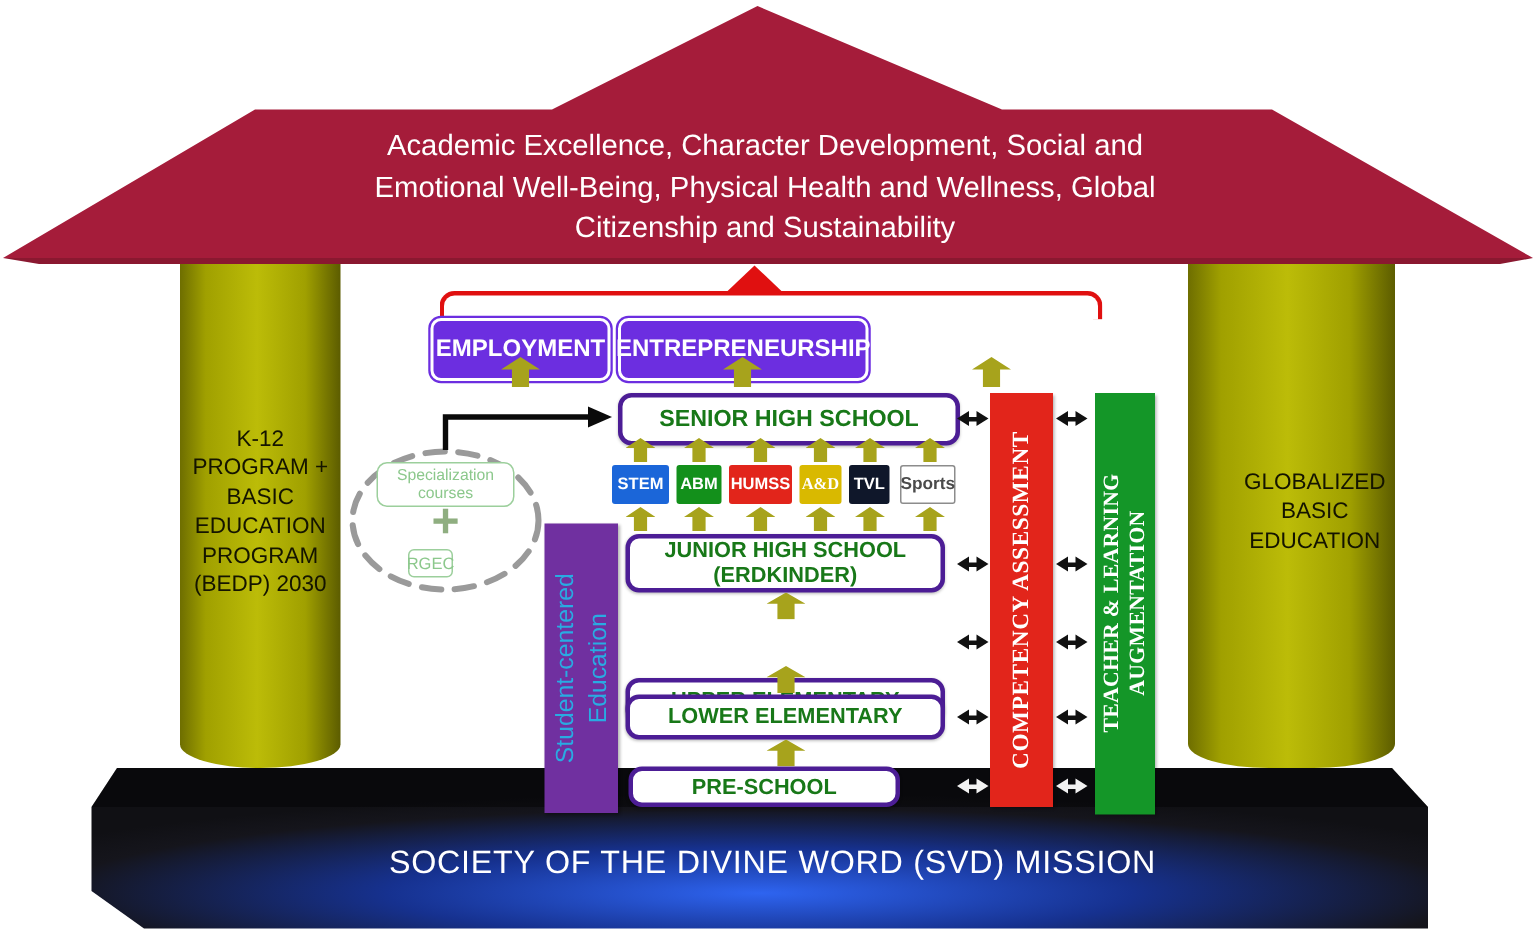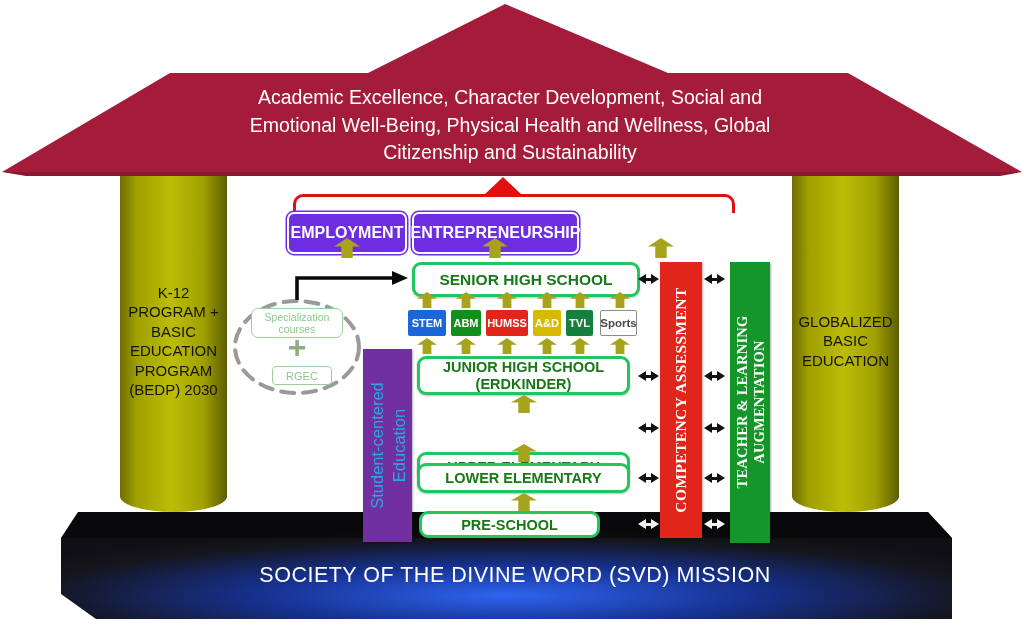--- a/index.html
+++ b/index.html
@@ -13,21 +13,21 @@
   .roof-text{left:180px;top:84px;width:660px;color:#fff;text-align:center;
              font-size:19.5px;line-height:27.5px;z-index:4;}
 
   
   .column{top:170px;width:107px;height:342px;z-index:2;
           background:linear-gradient(90deg,#6e6e00 0%,#a0a000 16%,#bcbc08 48%,#a0a000 78%,#5c5c00 100%);
           border-radius:0 0 54px 54px / 0 0 16px 16px;
           display:flex;align-items:center;justify-content:center;}
   .column .ctext{color:#141400;font-size:15px;line-height:19.5px;text-align:center;}
   .col-left{left:120px;}
-  .col-right{left:792px;}
+  .col-right{left:792px;padding-left:31px;}
 
   
   .base-text{left:100px;top:563px;width:830px;text-align:center;color:#fff;
              font-size:21.5px;letter-spacing:.5px;z-index:4;}
 
   
   .bracket{left:293px;top:194px;width:436px;height:16px;z-index:4;
            border-top:3.5px solid #E01010;border-left:3.5px solid #E01010;border-right:3.5px solid #E01010;
            border-radius:10px 10px 0 0;}
   .bracket-arrow{left:484px;top:177px;width:0;height:0;z-index:4;
@@ -42,36 +42,36 @@
   .pw-ent{left:412px;width:167px;}
   .pw-hi{left:583px;width:158px;}
 
   
   .uparrow{background:#A7A31C;z-index:4;
            clip-path:polygon(50% 0,100% 42%,72% 42%,72% 100%,28% 100%,28% 42%,0 42%);}
   .arr-s{width:20px;height:16px;}
   .arr-m{width:26px;height:20px;}
 
   
-  .level{z-index:4;background:#fff;border:3px solid #22c55e;border-radius:9px;box-sizing:border-box;
+  .level{z-index:4;background:#fff;border:3px solid #4c1d95;border-radius:9px;box-sizing:border-box;
          color:#187818;font-weight:bold;display:flex;flex-direction:column;align-items:center;justify-content:center;
          text-align:center;box-shadow:0 1px 2px rgba(0,0,0,.25);}
   .lv-shs{left:412px;top:262px;width:228px;height:35px;font-size:15.5px;}
   .lv-jhs{left:417px;top:356px;width:213px;height:39px;font-size:14.5px;line-height:17px;}
   .lv-up {left:417px;top:412px;width:213px;height:30px;font-size:14.5px;margin-top:40px;}
   .lv-lo {left:417px;top:463px;width:213px;height:30px;font-size:14.5px;}
   .lv-pre{left:419px;top:511px;width:181px;height:27px;font-size:14.5px;}
 
   
   .chip{top:310px;height:26px;z-index:4;border-radius:2px;color:#fff;font-weight:bold;font-size:11px;
         display:flex;align-items:center;justify-content:center;box-sizing:border-box;}
   .ch-0{left:408px;width:38px;}
   .ch-1{left:451px;width:30px;}
   .ch-2{left:486px;width:42px;}
-  .ch-3{left:533px;width:28px;}
+  .ch-3{left:533px;width:28px;font-family:Liberation Serif, serif;}
   .ch-4{left:566px;width:27px;}
   .ch-5{left:600px;width:37px;}
   .chip.outline{background:#fff !important;border:1.5px solid #8C8C8C;color:#4a4a4a;font-weight:bold;font-size:11.5px;}
 
   
   .vbar{z-index:3;}
   .bar-student{left:363px;top:349px;width:49px;height:193px;background:#7030A0;box-shadow:1px 1px 2px rgba(0,0,0,.3);}
   .bar-compet{left:660px;top:262px;width:42px;height:276px;background:#E2251B;box-shadow:1px 1px 2px rgba(0,0,0,.3);}
   .bar-teach{left:730px;top:262px;width:40px;height:281px;background:#149628;box-shadow:1px 1px 2px rgba(0,0,0,.3);}
   .rot{position:absolute;z-index:4;display:flex;align-items:center;justify-content:center;text-align:center;
@@ -89,21 +89,21 @@
   .dbl .l{left:0;border-right:8px solid #111;}
   .dbl .r{right:0;border-left:8px solid #111;}
   .dbl.white .ln{background:#f2f2f2;}
   .dbl.white .l{border-right-color:#f2f2f2;}
   .dbl.white .r{border-left-color:#f2f2f2;}
 
   
   .specbox{z-index:4;background:#fff;border:1.5px solid #9CCF9C;border-radius:7px;color:#8CC88C;
            display:flex;align-items:center;justify-content:center;text-align:center;box-sizing:border-box;}
   .sp-courses{left:251px;top:308px;width:92px;height:30px;font-size:10.5px;line-height:12.5px;}
-  .sp-rgec{left:272px;top:366px;width:60px;height:19px;font-size:11px;border-radius:4px;}
+  .sp-rgec{left:272px;top:366px;width:30px;height:19px;font-size:11px;border-radius:4px;}
   .sp-plus{left:283px;top:334px;width:28px;height:28px;color:#8FAE80;font-size:32px;font-weight:bold;
            line-height:26px;text-align:center;z-index:4;}
 </style>
 </head>
 <body>
 
 <div class="stage">
 
   <svg class="layer" width="1024" height="625" style="z-index:1">
     <defs>
@@ -173,21 +173,21 @@
   <div class="abs uparrow arr-s" style="left:456px;top:292px;"></div>
   <div class="abs uparrow arr-s" style="left:497px;top:292px;"></div>
   <div class="abs uparrow arr-s" style="left:537px;top:292px;"></div>
   <div class="abs uparrow arr-s" style="left:570px;top:292px;"></div>
   <div class="abs uparrow arr-s" style="left:610px;top:292px;"></div>
 
   <div class="abs chip ch-0" style="background: rgb(27, 102, 217);">STEM</div>
   <div class="abs chip ch-1" style="background: rgb(19, 144, 27);">ABM</div>
   <div class="abs chip ch-2" style="background: rgb(226, 37, 27);">HUMSS</div>
   <div class="abs chip ch-3" style="background: rgb(217, 185, 0);">A&amp;D</div>
-  <div class="abs chip ch-4" style="background: #15803d;">TVL</div>
+  <div class="abs chip ch-4" style="background: #0f172a;">TVL</div>
   <div class="abs chip ch-5 outline">Sports</div>
 
   <div class="abs uparrow arr-s" style="left:417px;top:338px;"></div>
   <div class="abs uparrow arr-s" style="left:456px;top:338px;"></div>
   <div class="abs uparrow arr-s" style="left:497px;top:338px;"></div>
   <div class="abs uparrow arr-s" style="left:537px;top:338px;"></div>
   <div class="abs uparrow arr-s" style="left:570px;top:338px;"></div>
   <div class="abs uparrow arr-s" style="left:610px;top:338px;"></div>
 
   <div class="abs uparrow arr-m" style="left:511px;top:395px;height:18px;"></div>

